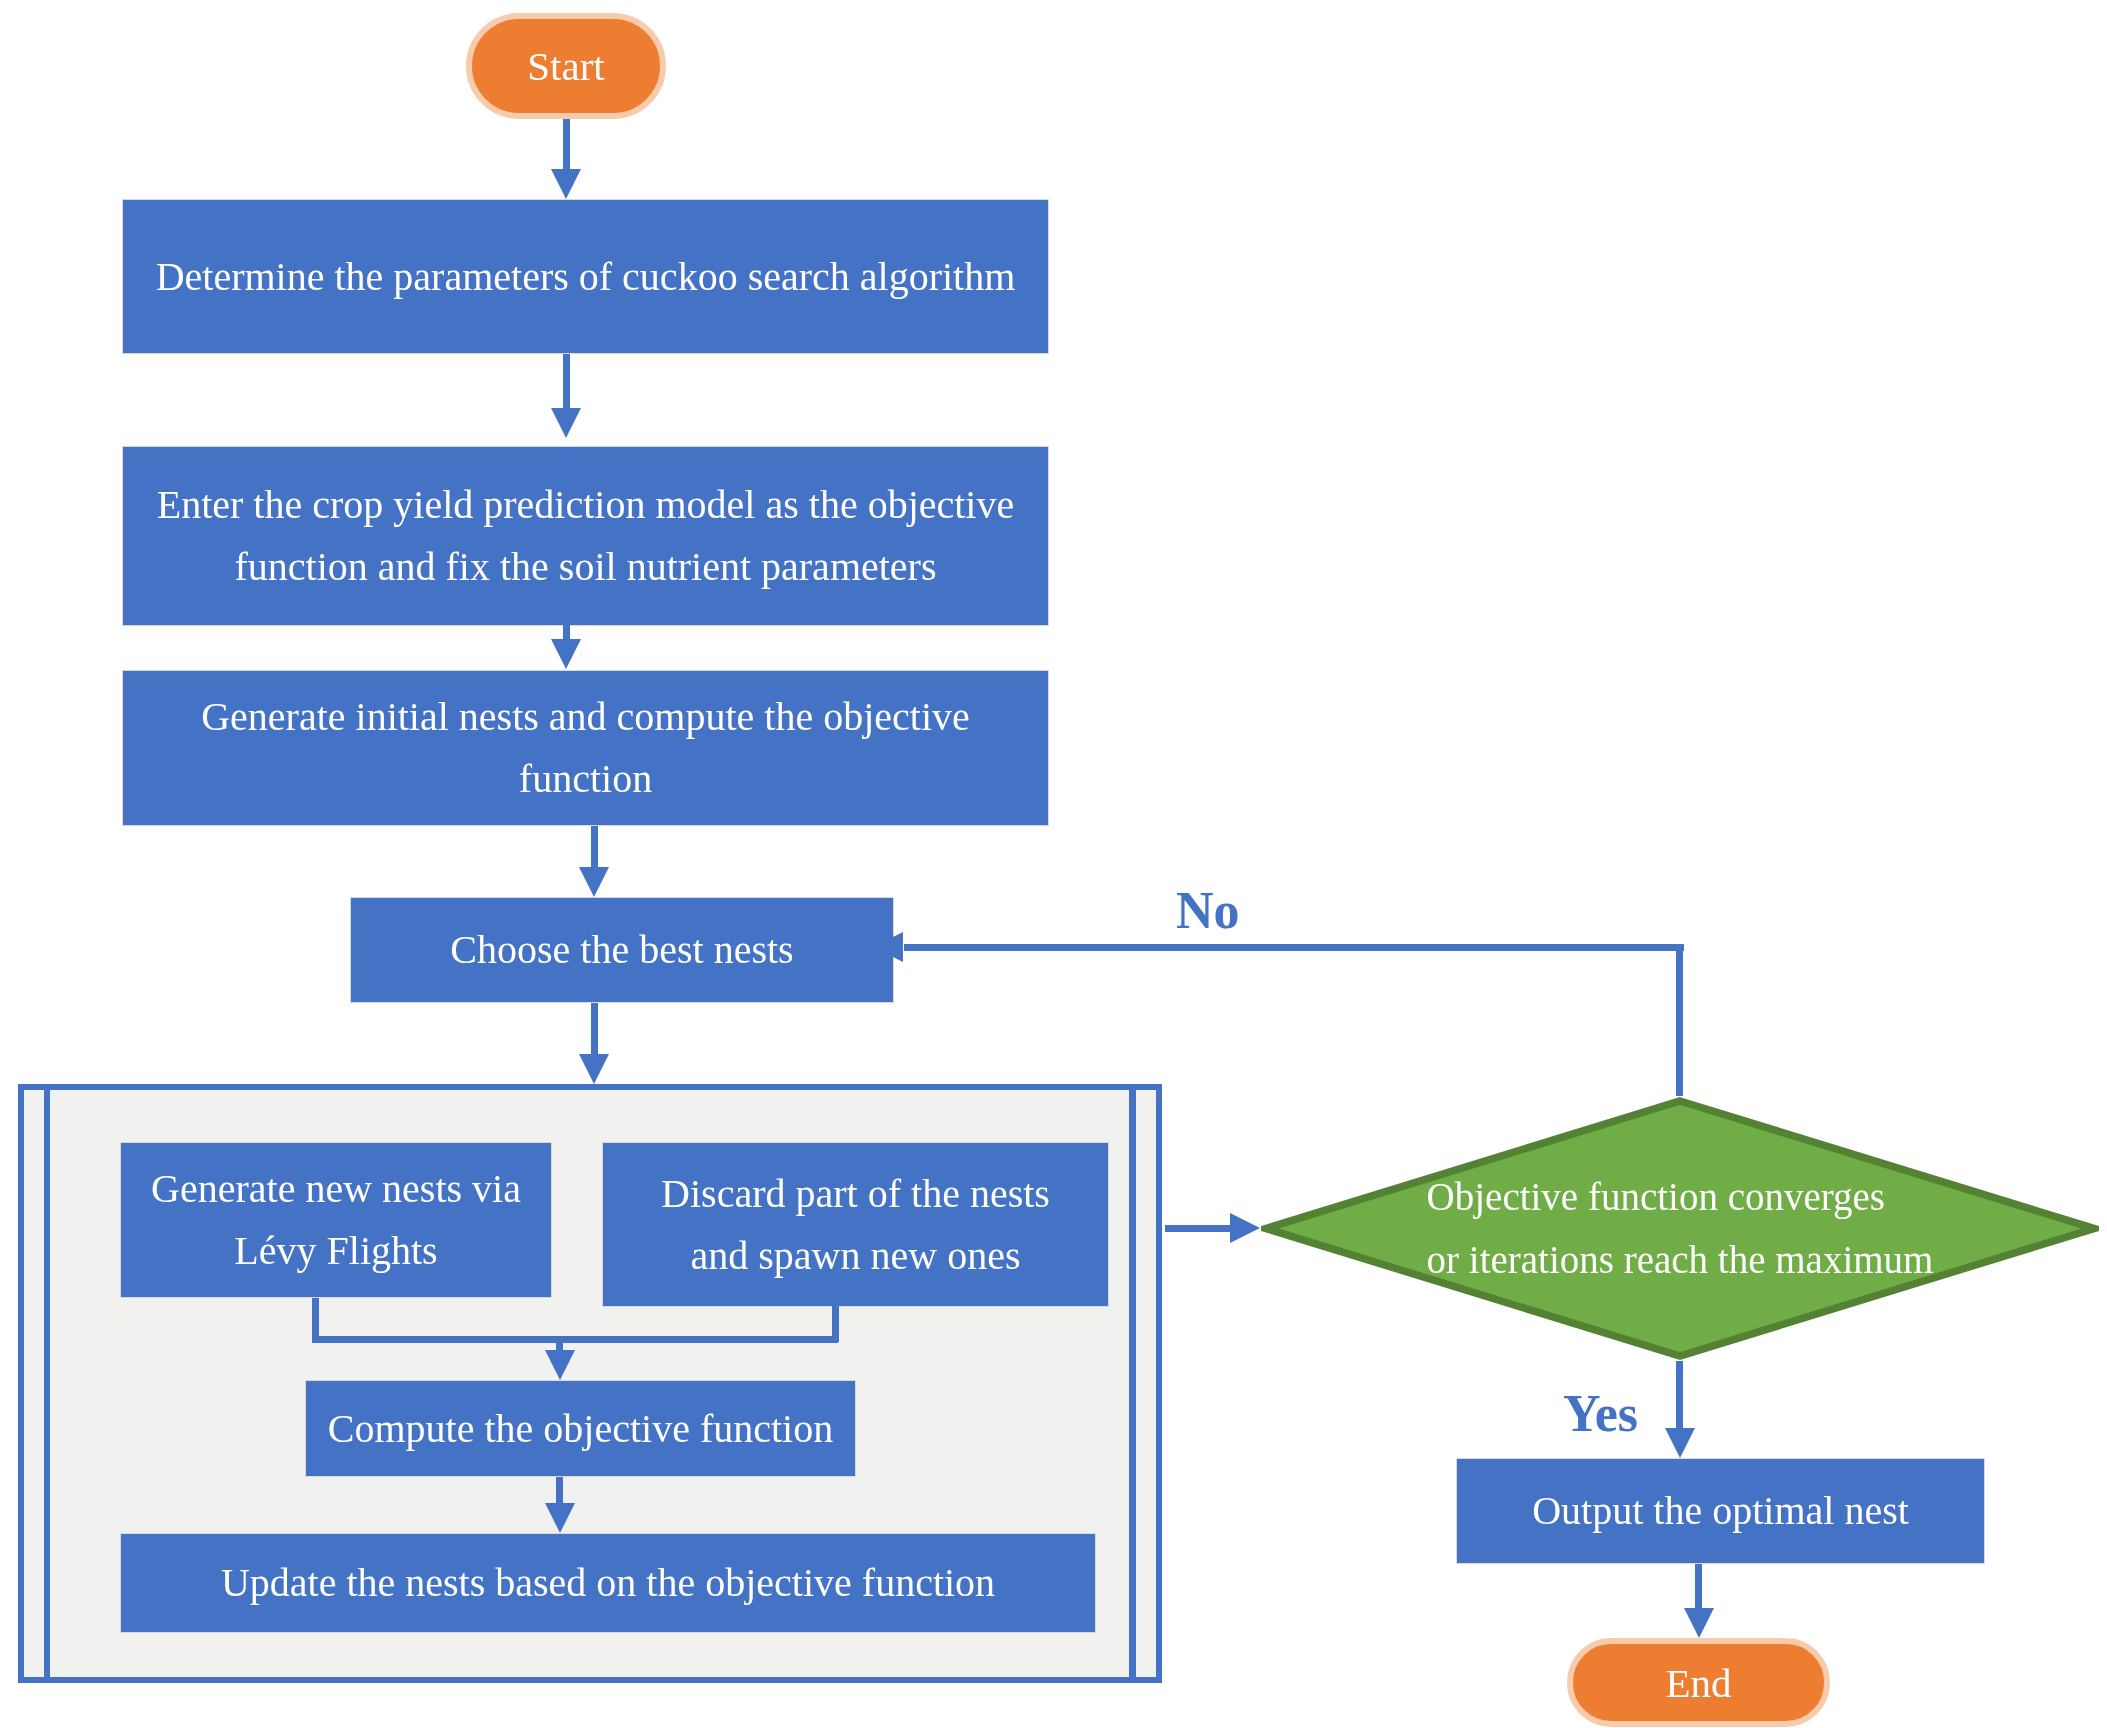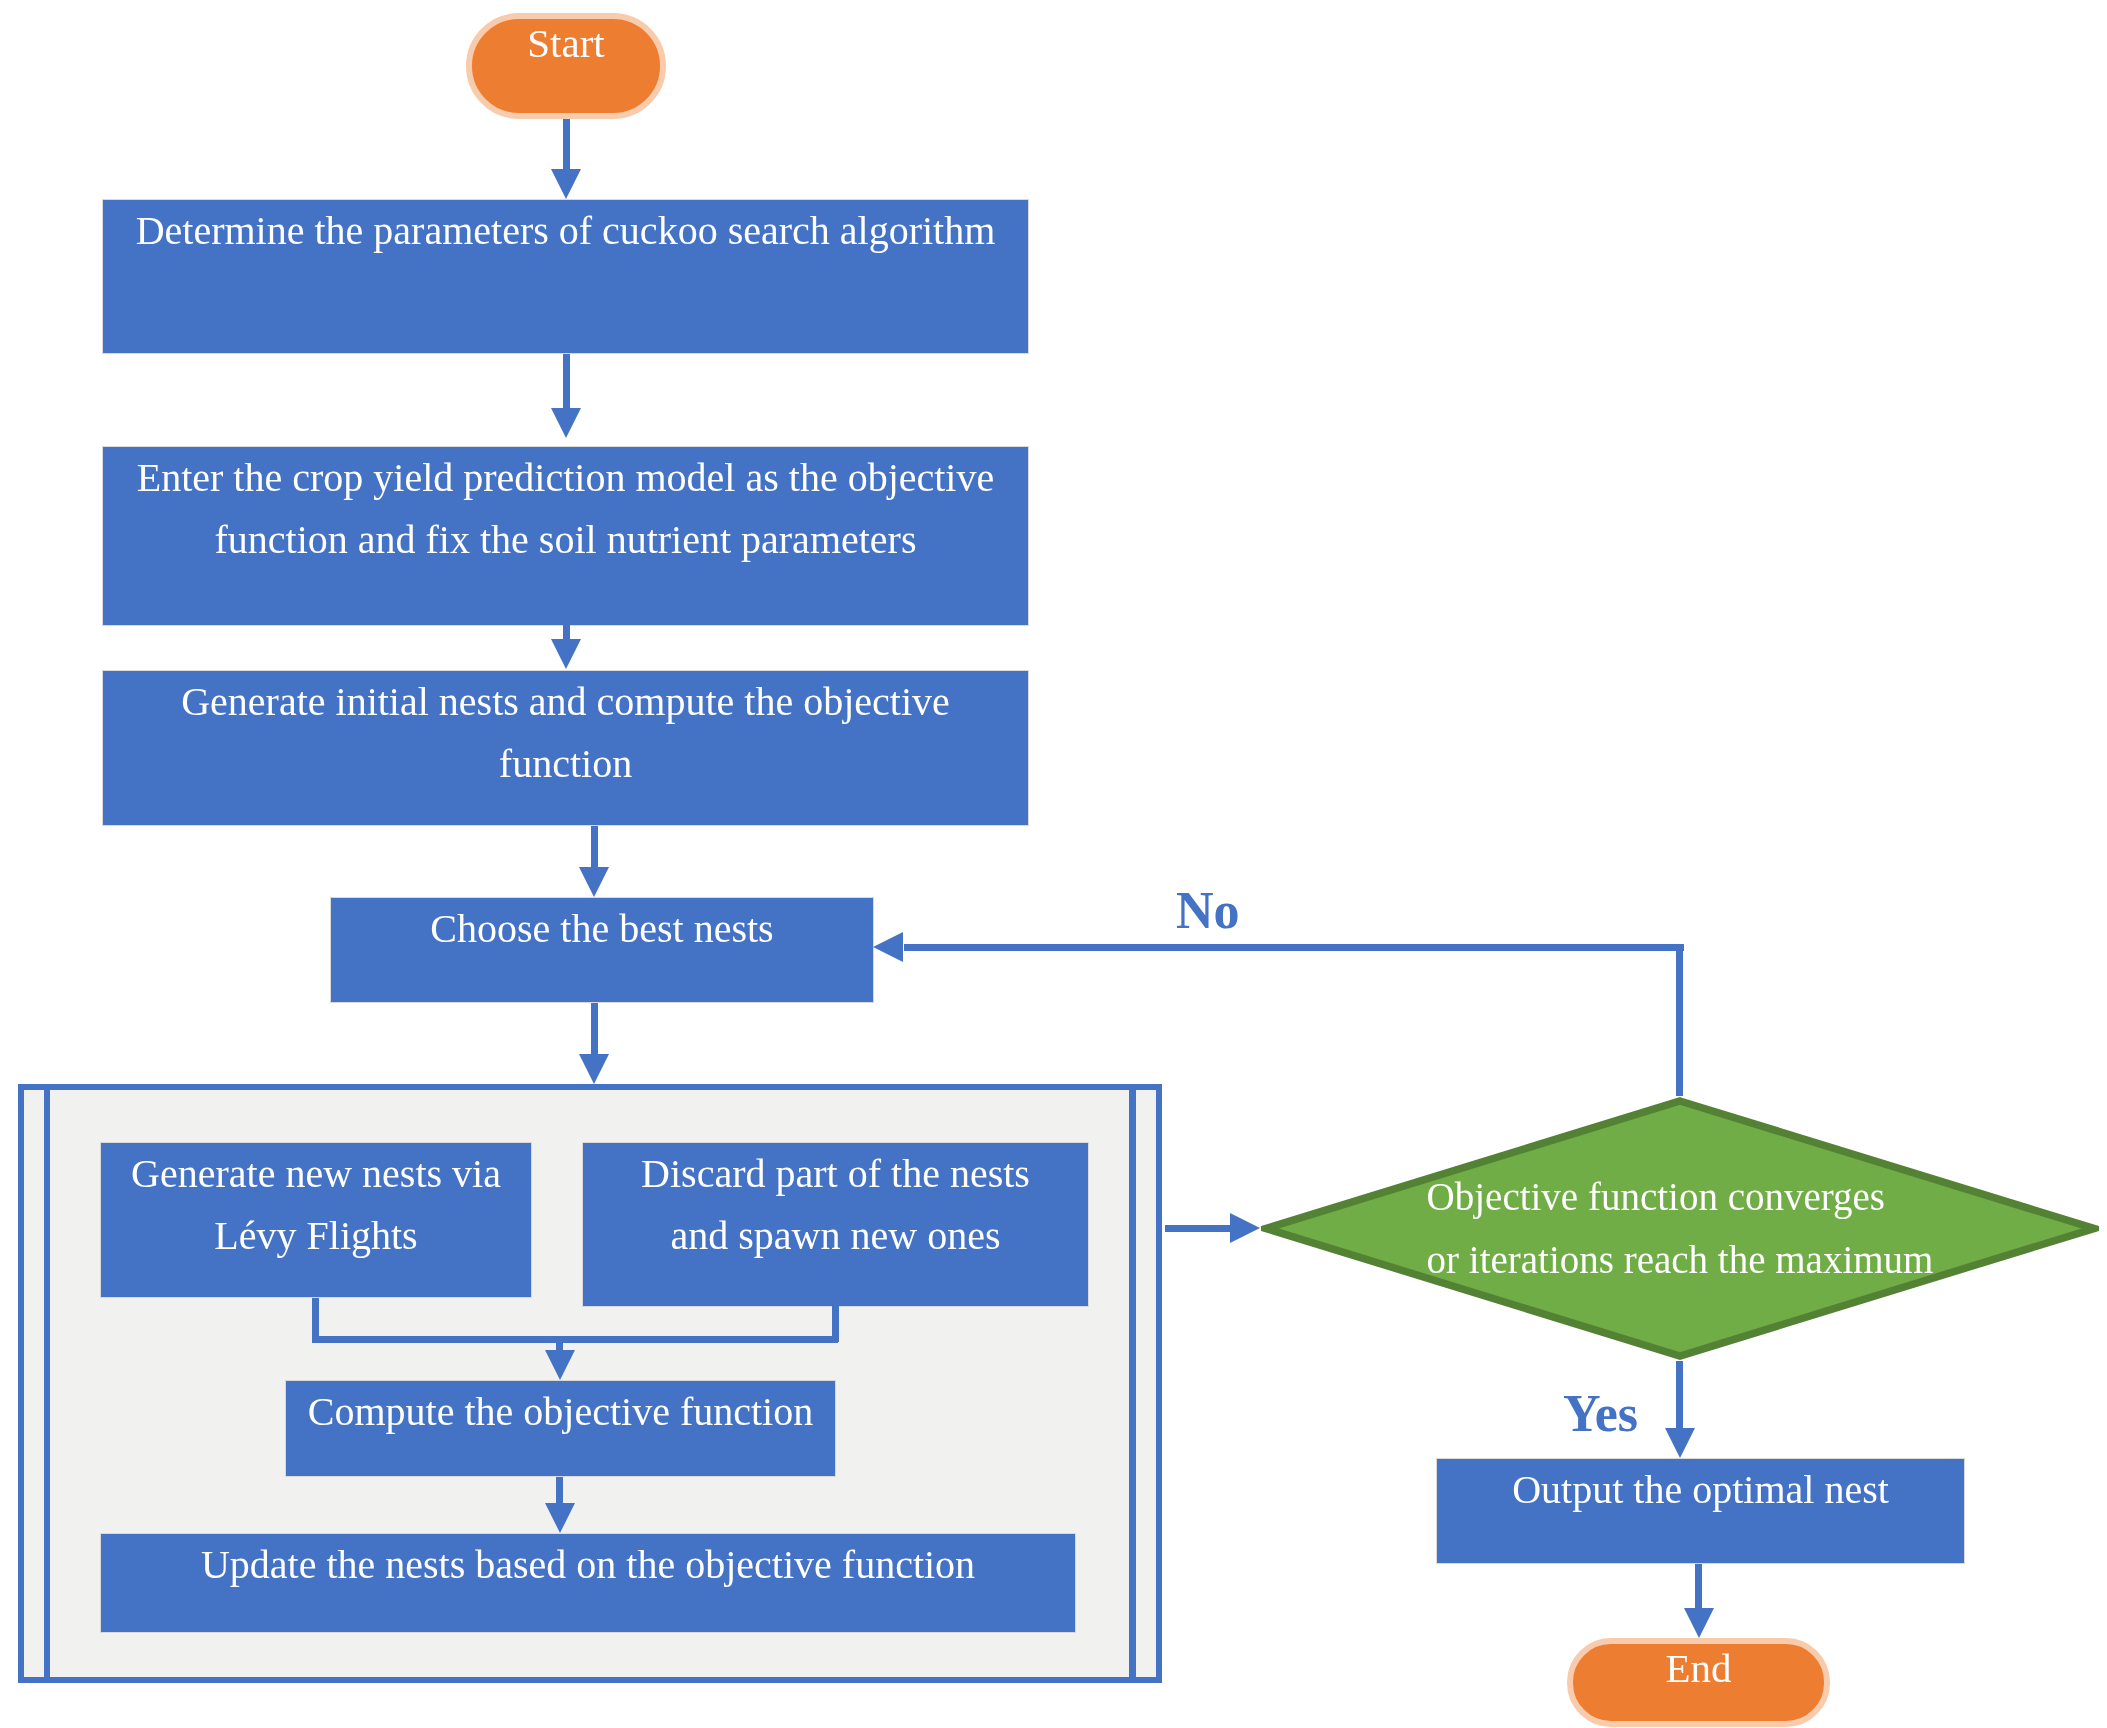--- a/index.html
+++ b/index.html
@@ -14,26 +14,26 @@
     --loop-fill:#F1F1F0;
     --label-text:#4472C4;
     --canvas-bg:#FFFFFF;
   }
   html,body{margin:0;padding:0;background:var(--canvas-bg);}
   .canvas{
     position:relative;width:2108px;height:1729px;background:var(--canvas-bg);
     font-family:"Liberation Serif","DejaVu Serif",serif;overflow:hidden;
   }
   .node{
-    position:absolute;display:flex;align-items:flex-start;justify-content:center;
+    position:absolute;display:flex;align-items:center;justify-content:center;
     text-align:center;box-sizing:border-box;color:var(--process-text);
   }
   .process{
     background:var(--process-fill);border:1.9px solid var(--process-border);
-    font-size:40px;line-height:1.55;
+    font-size:40px;line-height:1.55;margin-left:20px;
   }
   .terminator{
     background:var(--terminator-fill);border:6.3px solid var(--terminator-border);
     font-size:41px;
   }
   .node-label{white-space:pre-line;}
   .group-box{
     position:absolute;box-sizing:border-box;background:var(--loop-fill);
     border:6.3px solid var(--connector);
   }

